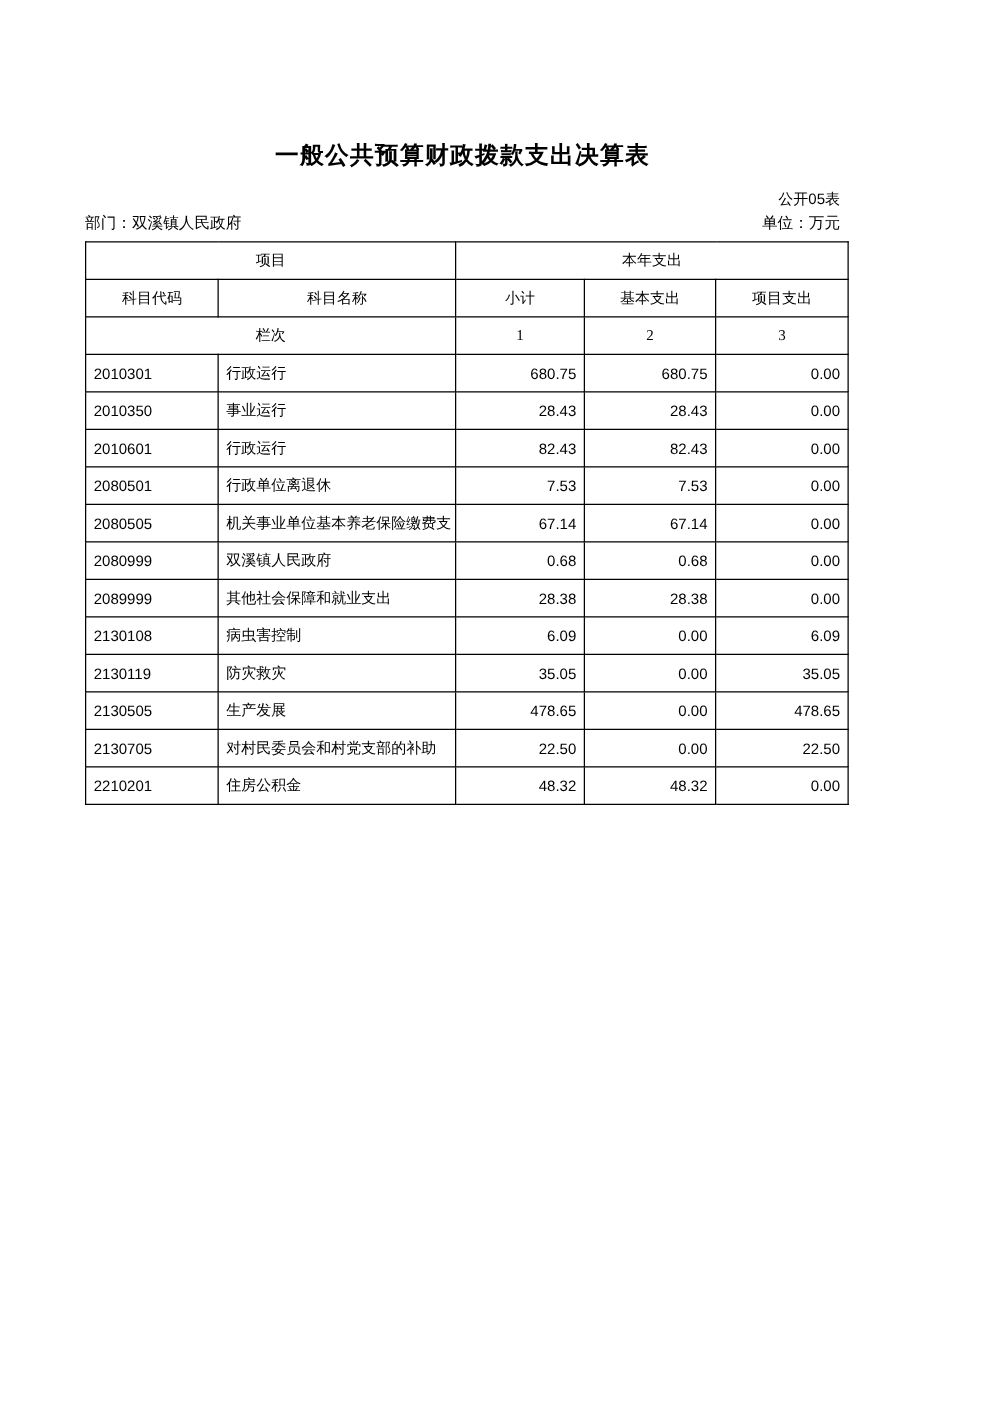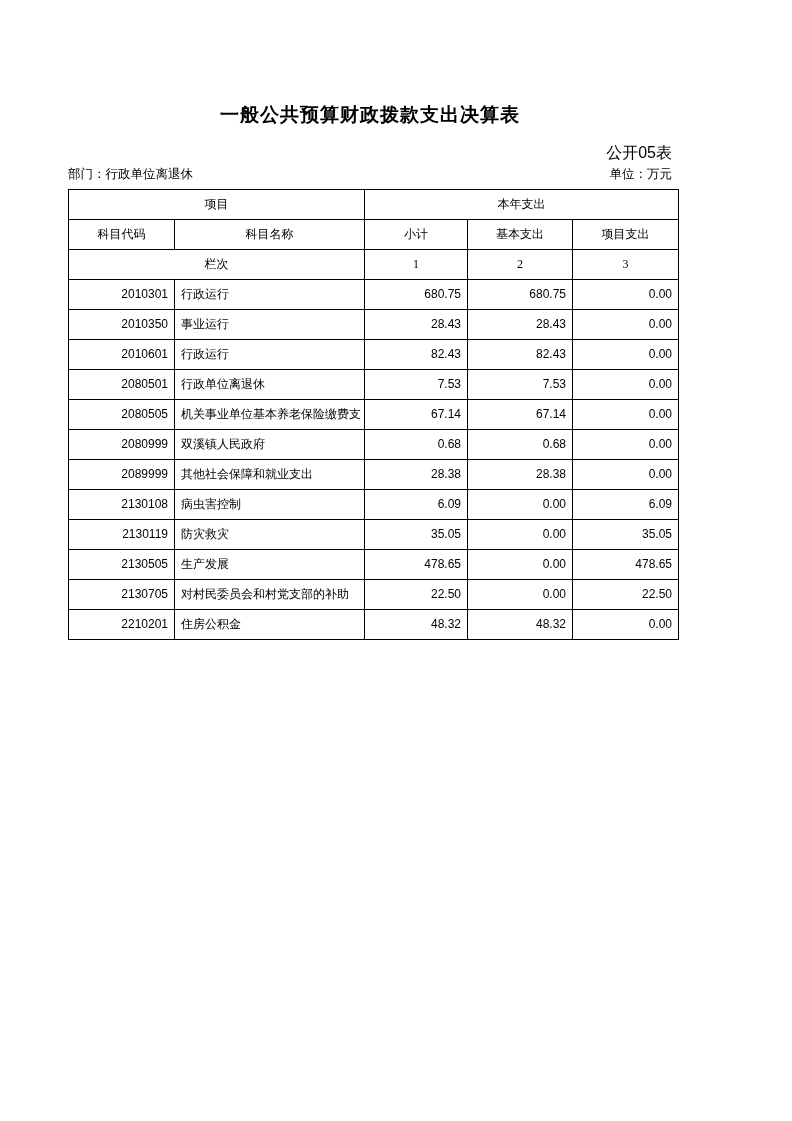--- a/index.html
+++ b/index.html
@@ -12,33 +12,33 @@
     height: 1121px;
     font-family: "Liberation Sans", "DejaVu Sans", sans-serif;
     color: #000000;
     position: relative;
   }
   .page {
     position: relative;
     width: 740px;
     height: 1121px;
     box-sizing: border-box;
-    padding: 4px 68px;
+    padding: 14px 68px;
   }
   .doc-title {
     text-align: center;
     font-size: 19px;
     font-weight: bold;
     letter-spacing: 1px;
     padding-top: 100px;
     line-height: 1.2;
   }
   .meta-right {
     text-align: right;
-    font-size: 16px;
+    font-size: 12px;
     margin-top: 14px;
     line-height: 1.45;
   }
   .meta-row {
     display: flex;
     justify-content: space-between;
     align-items: flex-end;
     font-size: 12.5px;
     margin-top: 2px;
   }
@@ -62,40 +62,40 @@
     white-space: nowrap;
   }
   .c-center { text-align: center; }
   .c-right  { text-align: right; }
   .c-left   { text-align: left; }
   .hdr {
     text-align: center;
     font-family: Liberation Serif, serif;
   }
   .row-tall td { height: 42px; }
-  .code-cell { padding-left: 10px; text-align: right; }
+  .code-cell { padding-left: 10px; }
   .name-cell { padding-left: 14px; }
   .num-cell  { padding-right: 12px; }
   col.c-code { width: 106px; }
   col.c-name { width: 190px; }
   col.c-sub  { width: 103px; }
   col.c-basic{ width: 105px; }
   col.c-proj { width: 106px; }
 </style>
 </head>
 <body>
 
 <div class="page">
 
   <div class="doc-title">一般公共预算财政拨款支出决算表</div>
 
   <div class="meta-right">公开05表</div>
 
   <div class="meta-row">
-    <div class="meta-left">部门：行政单位离退休</div>
+    <div class="meta-left">部门：双溪镇人民政府</div>
     <div class="meta-left">单位：万元</div>
   </div>
 
   <table class="budget">
     <colgroup>
       <col class="c-code">
       <col class="c-name">
       <col class="c-sub">
       <col class="c-basic">
       <col class="c-proj">

